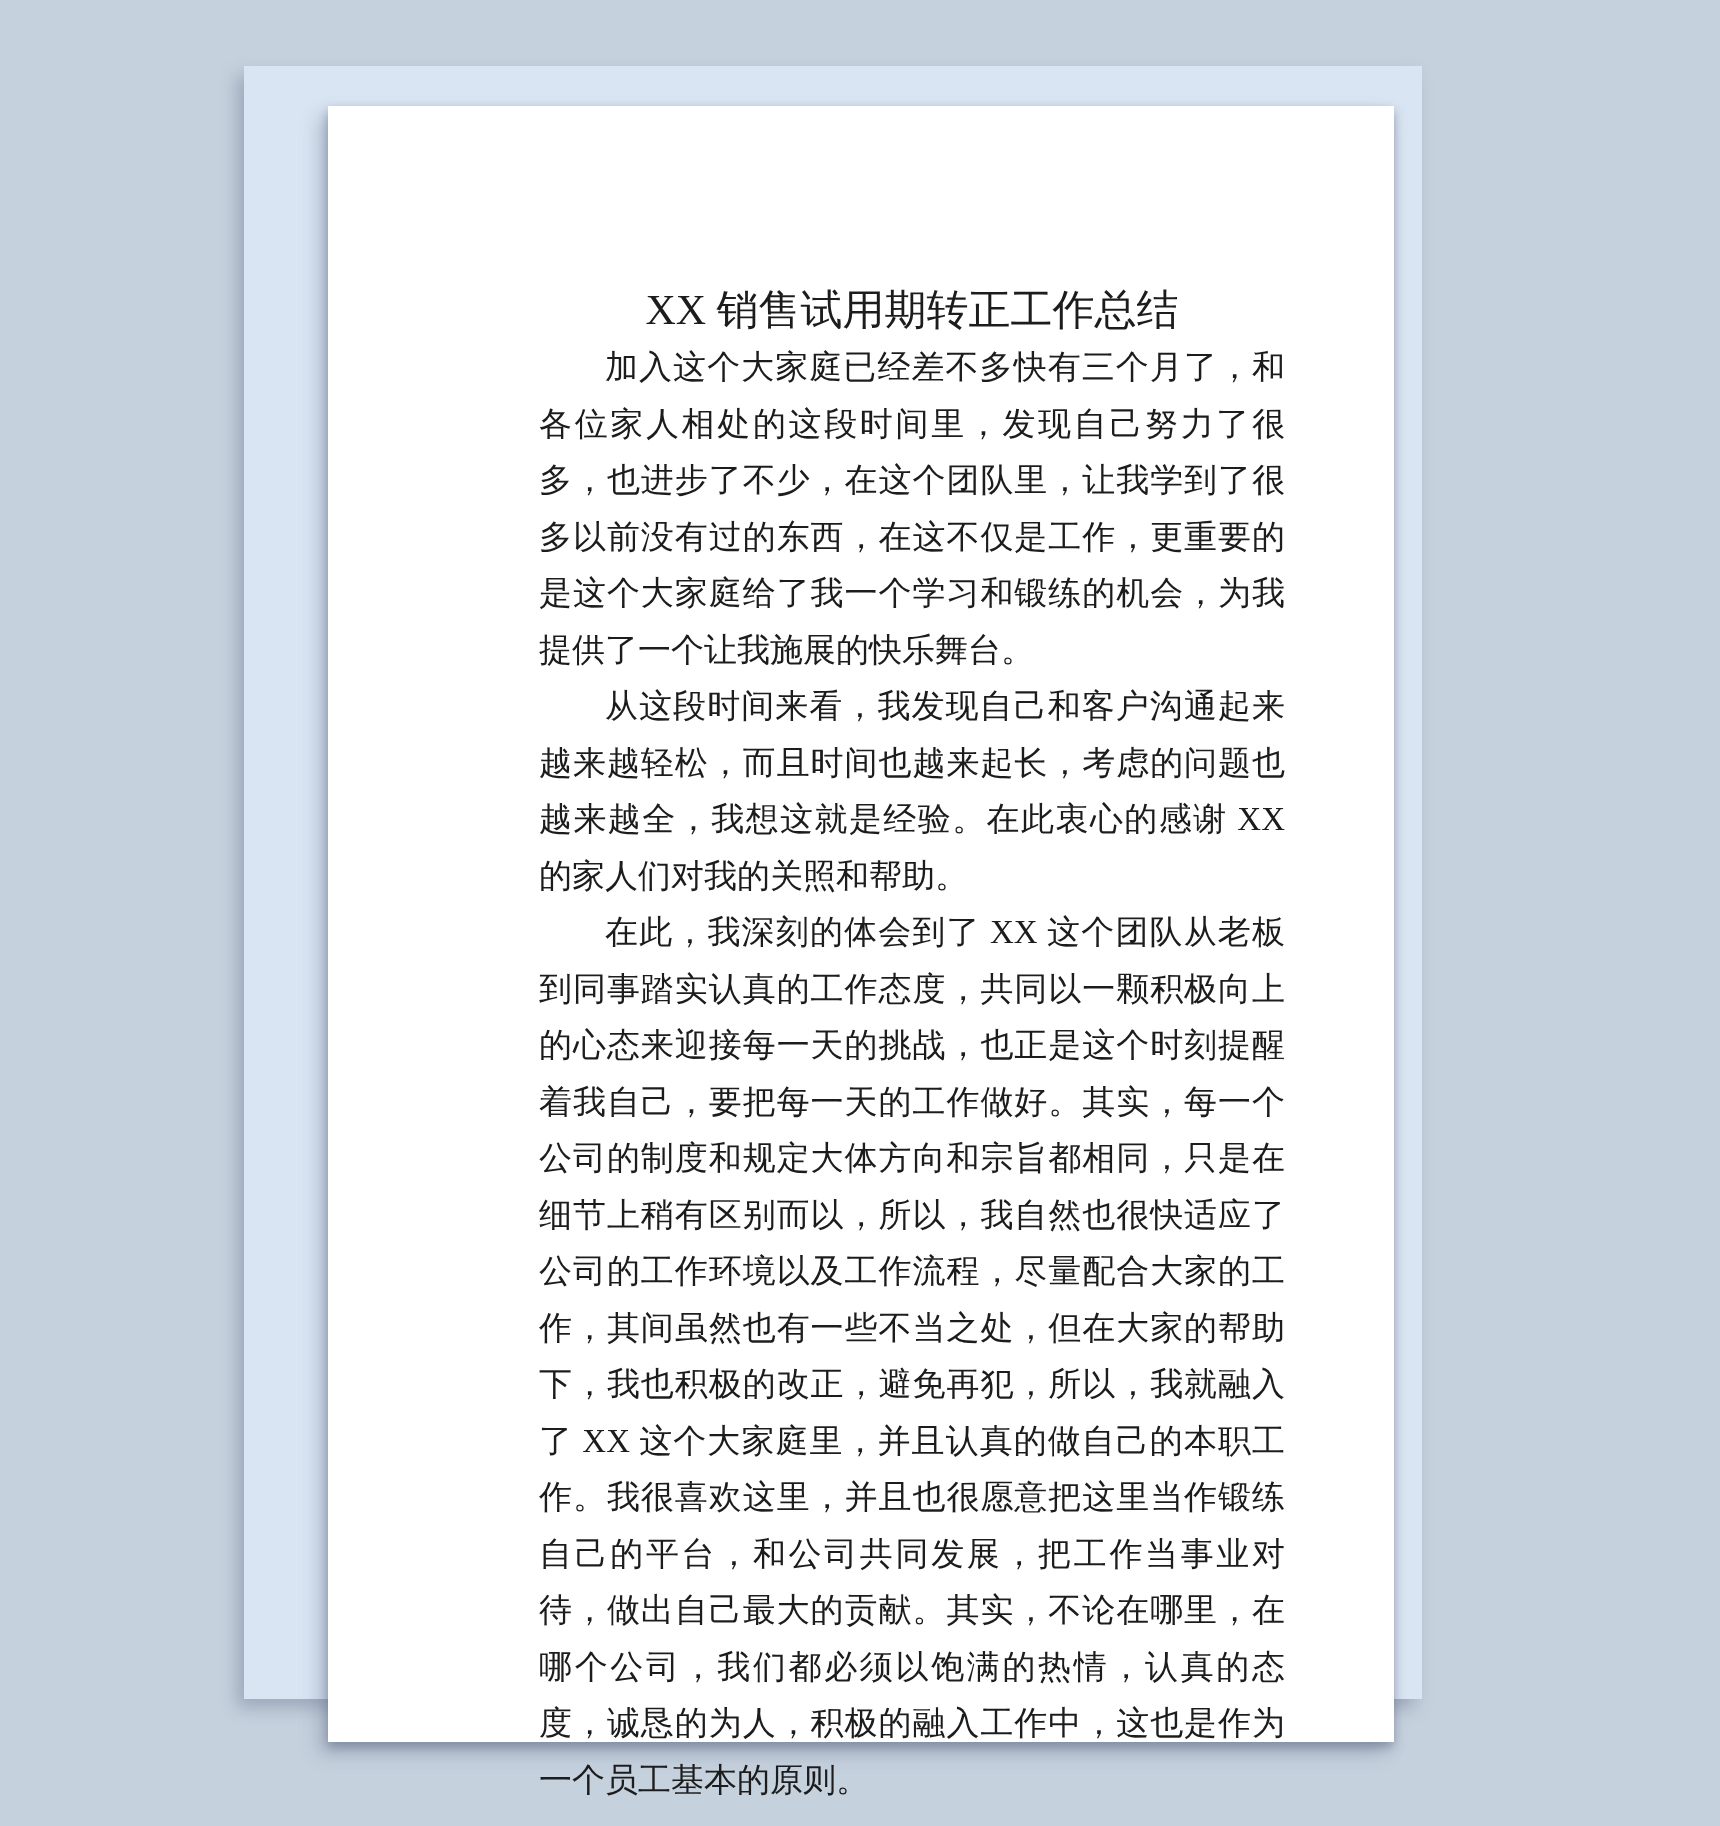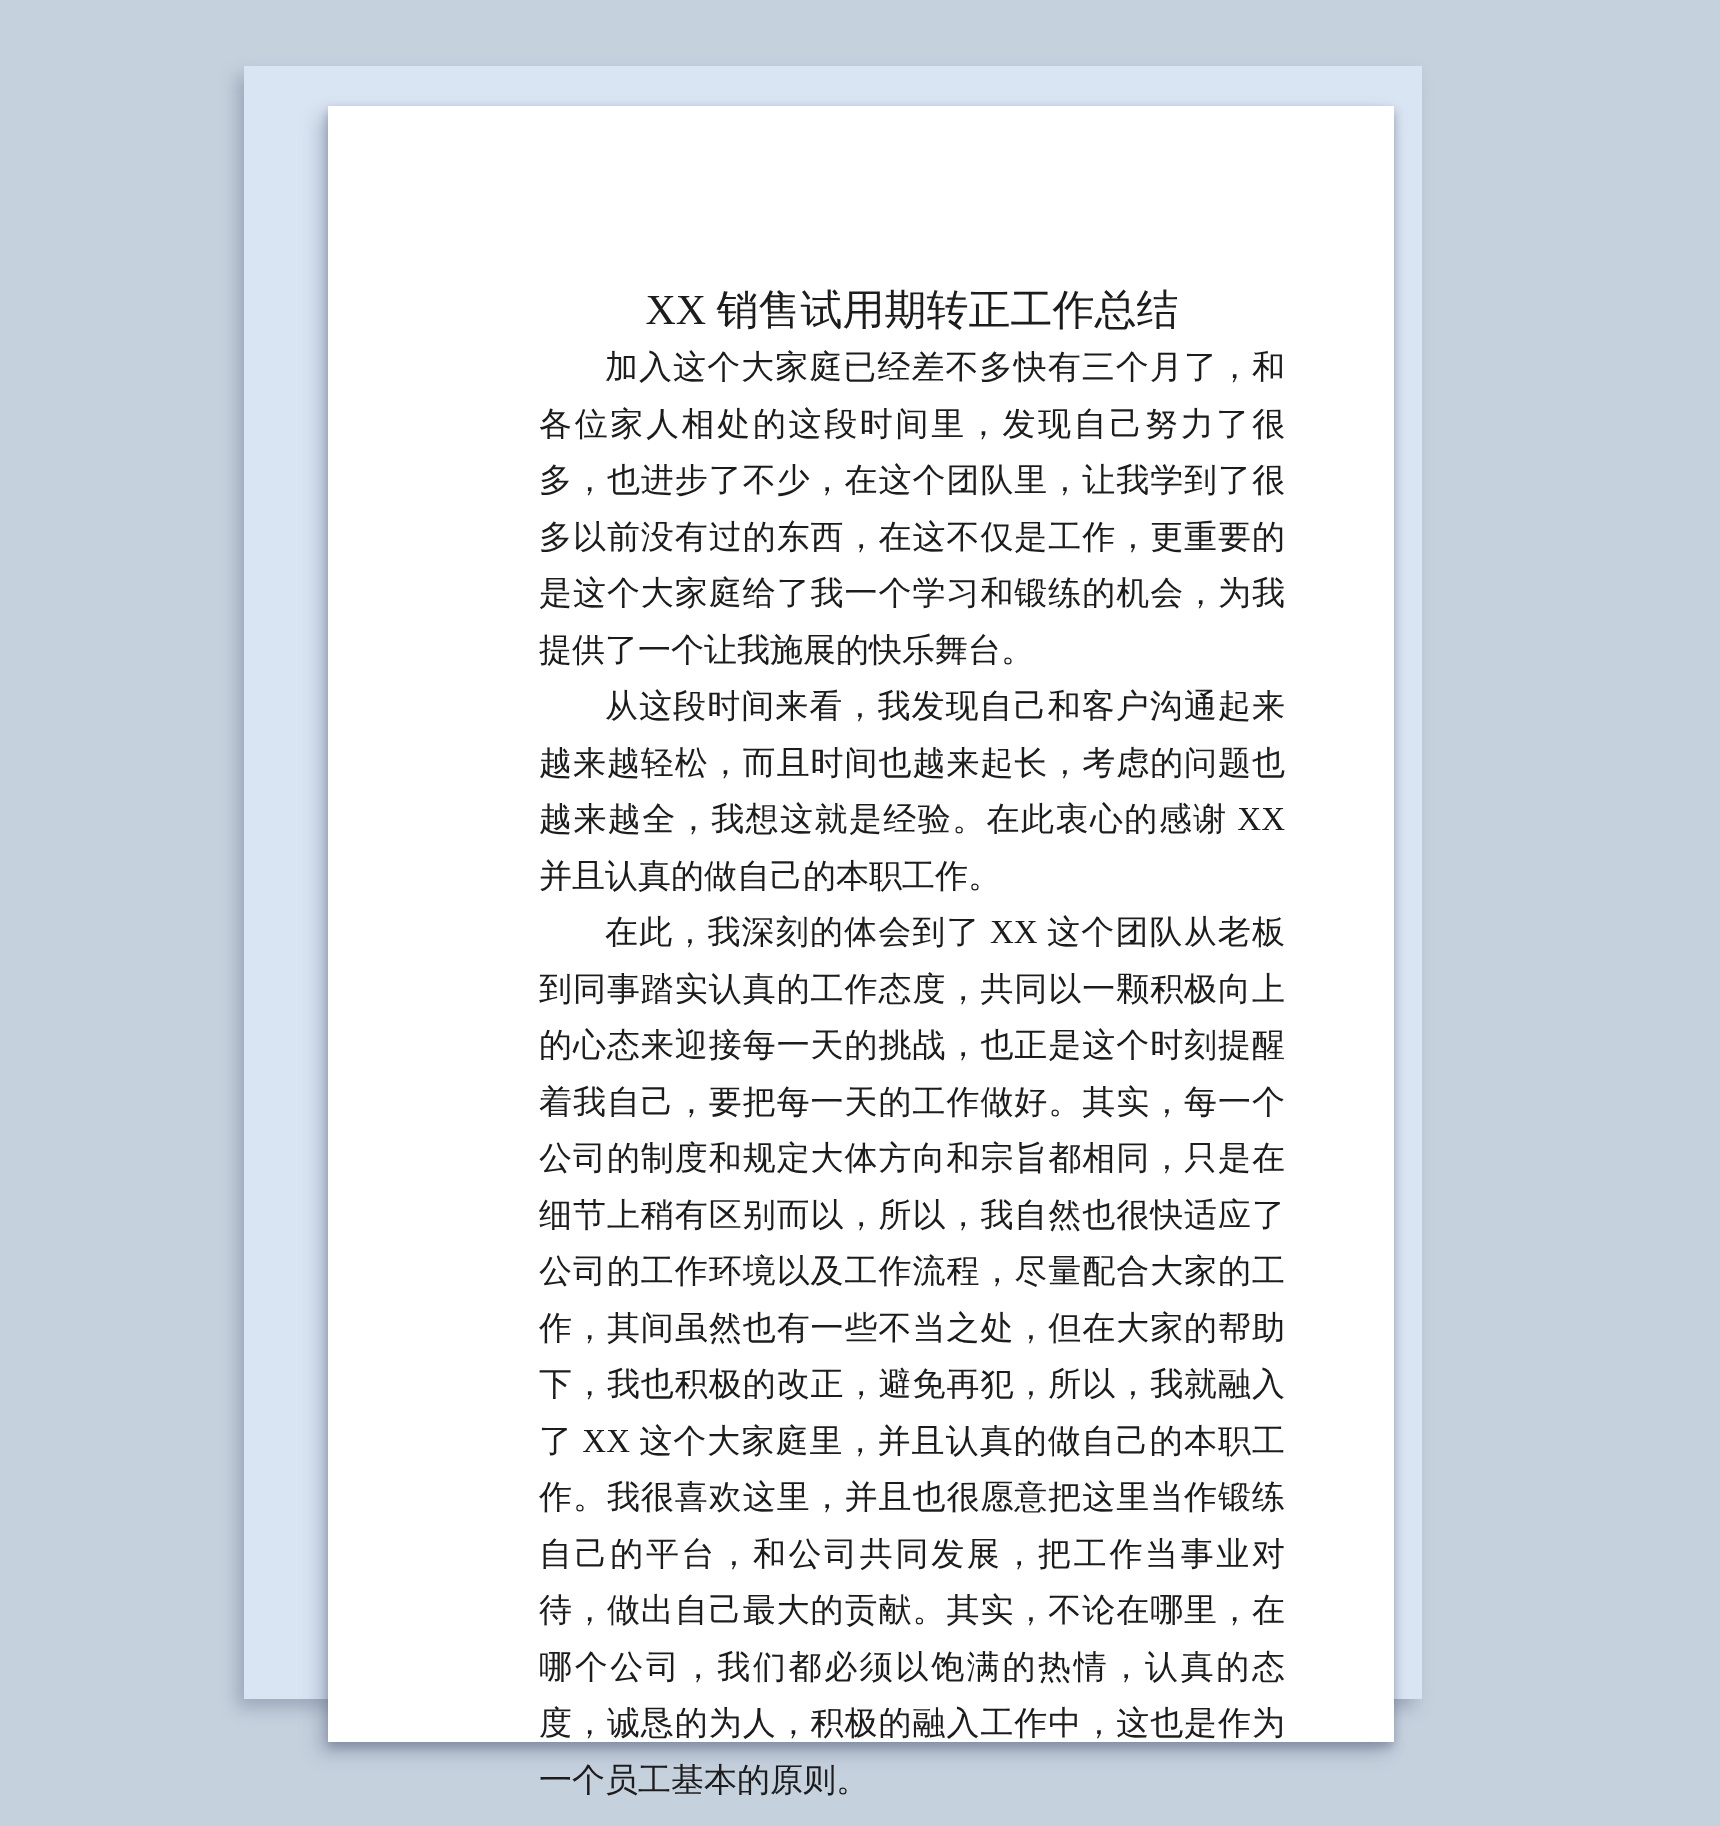--- a/index.html
+++ b/index.html
@@ -65,16 +65,16 @@
 </style>
 </head>
 <body style="--bg: #c6d1de; --back-page: #dae5f3; --front-page: #ffffff; --text: #1c1c1c;">
 
 <div class="back-page"></div>
 
 <div class="front-page">
   <h1 class="doc-title">XX 销售试用期转正工作总结</h1>
   <div class="doc-body">
     <p>加入这个大家庭已经差不多快有三个月了，和各位家人相处的这段时间里，发现自己努力了很多，也进步了不少，在这个团队里，让我学到了很多以前没有过的东西，在这不仅是工作，更重要的是这个大家庭给了我一个学习和锻练的机会，为我提供了一个让我施展的快乐舞台。</p>
-    <p>从这段时间来看，我发现自己和客户沟通起来越来越轻松，而且时间也越来起长，考虑的问题也越来越全，我想这就是经验。在此衷心的感谢 XX 并且认真的做自己的本职工作。</p>
+    <p>从这段时间来看，我发现自己和客户沟通起来越来越轻松，而且时间也越来起长，考虑的问题也越来越全，我想这就是经验。在此衷心的感谢 XX 的家人们对我的关照和帮助。</p>
     <p>在此，我深刻的体会到了 XX 这个团队从老板到同事踏实认真的工作态度，共同以一颗积极向上的心态来迎接每一天的挑战，也正是这个时刻提醒着我自己，要把每一天的工作做好。其实，每一个公司的制度和规定大体方向和宗旨都相同，只是在细节上稍有区别而以，所以，我自然也很快适应了公司的工作环境以及工作流程，尽量配合大家的工作，其间虽然也有一些不当之处，但在大家的帮助下，我也积极的改正，避免再犯，所以，我就融入了 XX 这个大家庭里，并且认真的做自己的本职工作。我很喜欢这里，并且也很愿意把这里当作锻练自己的平台，和公司共同发展，把工作当事业对待，做出自己最大的贡献。其实，不论在哪里，在哪个公司，我们都必须以饱满的热情，认真的态度，诚恳的为人，积极的融入工作中，这也是作为一个员工基本的原则。</p>
   </div>
 </div>
 
 </body></html>

